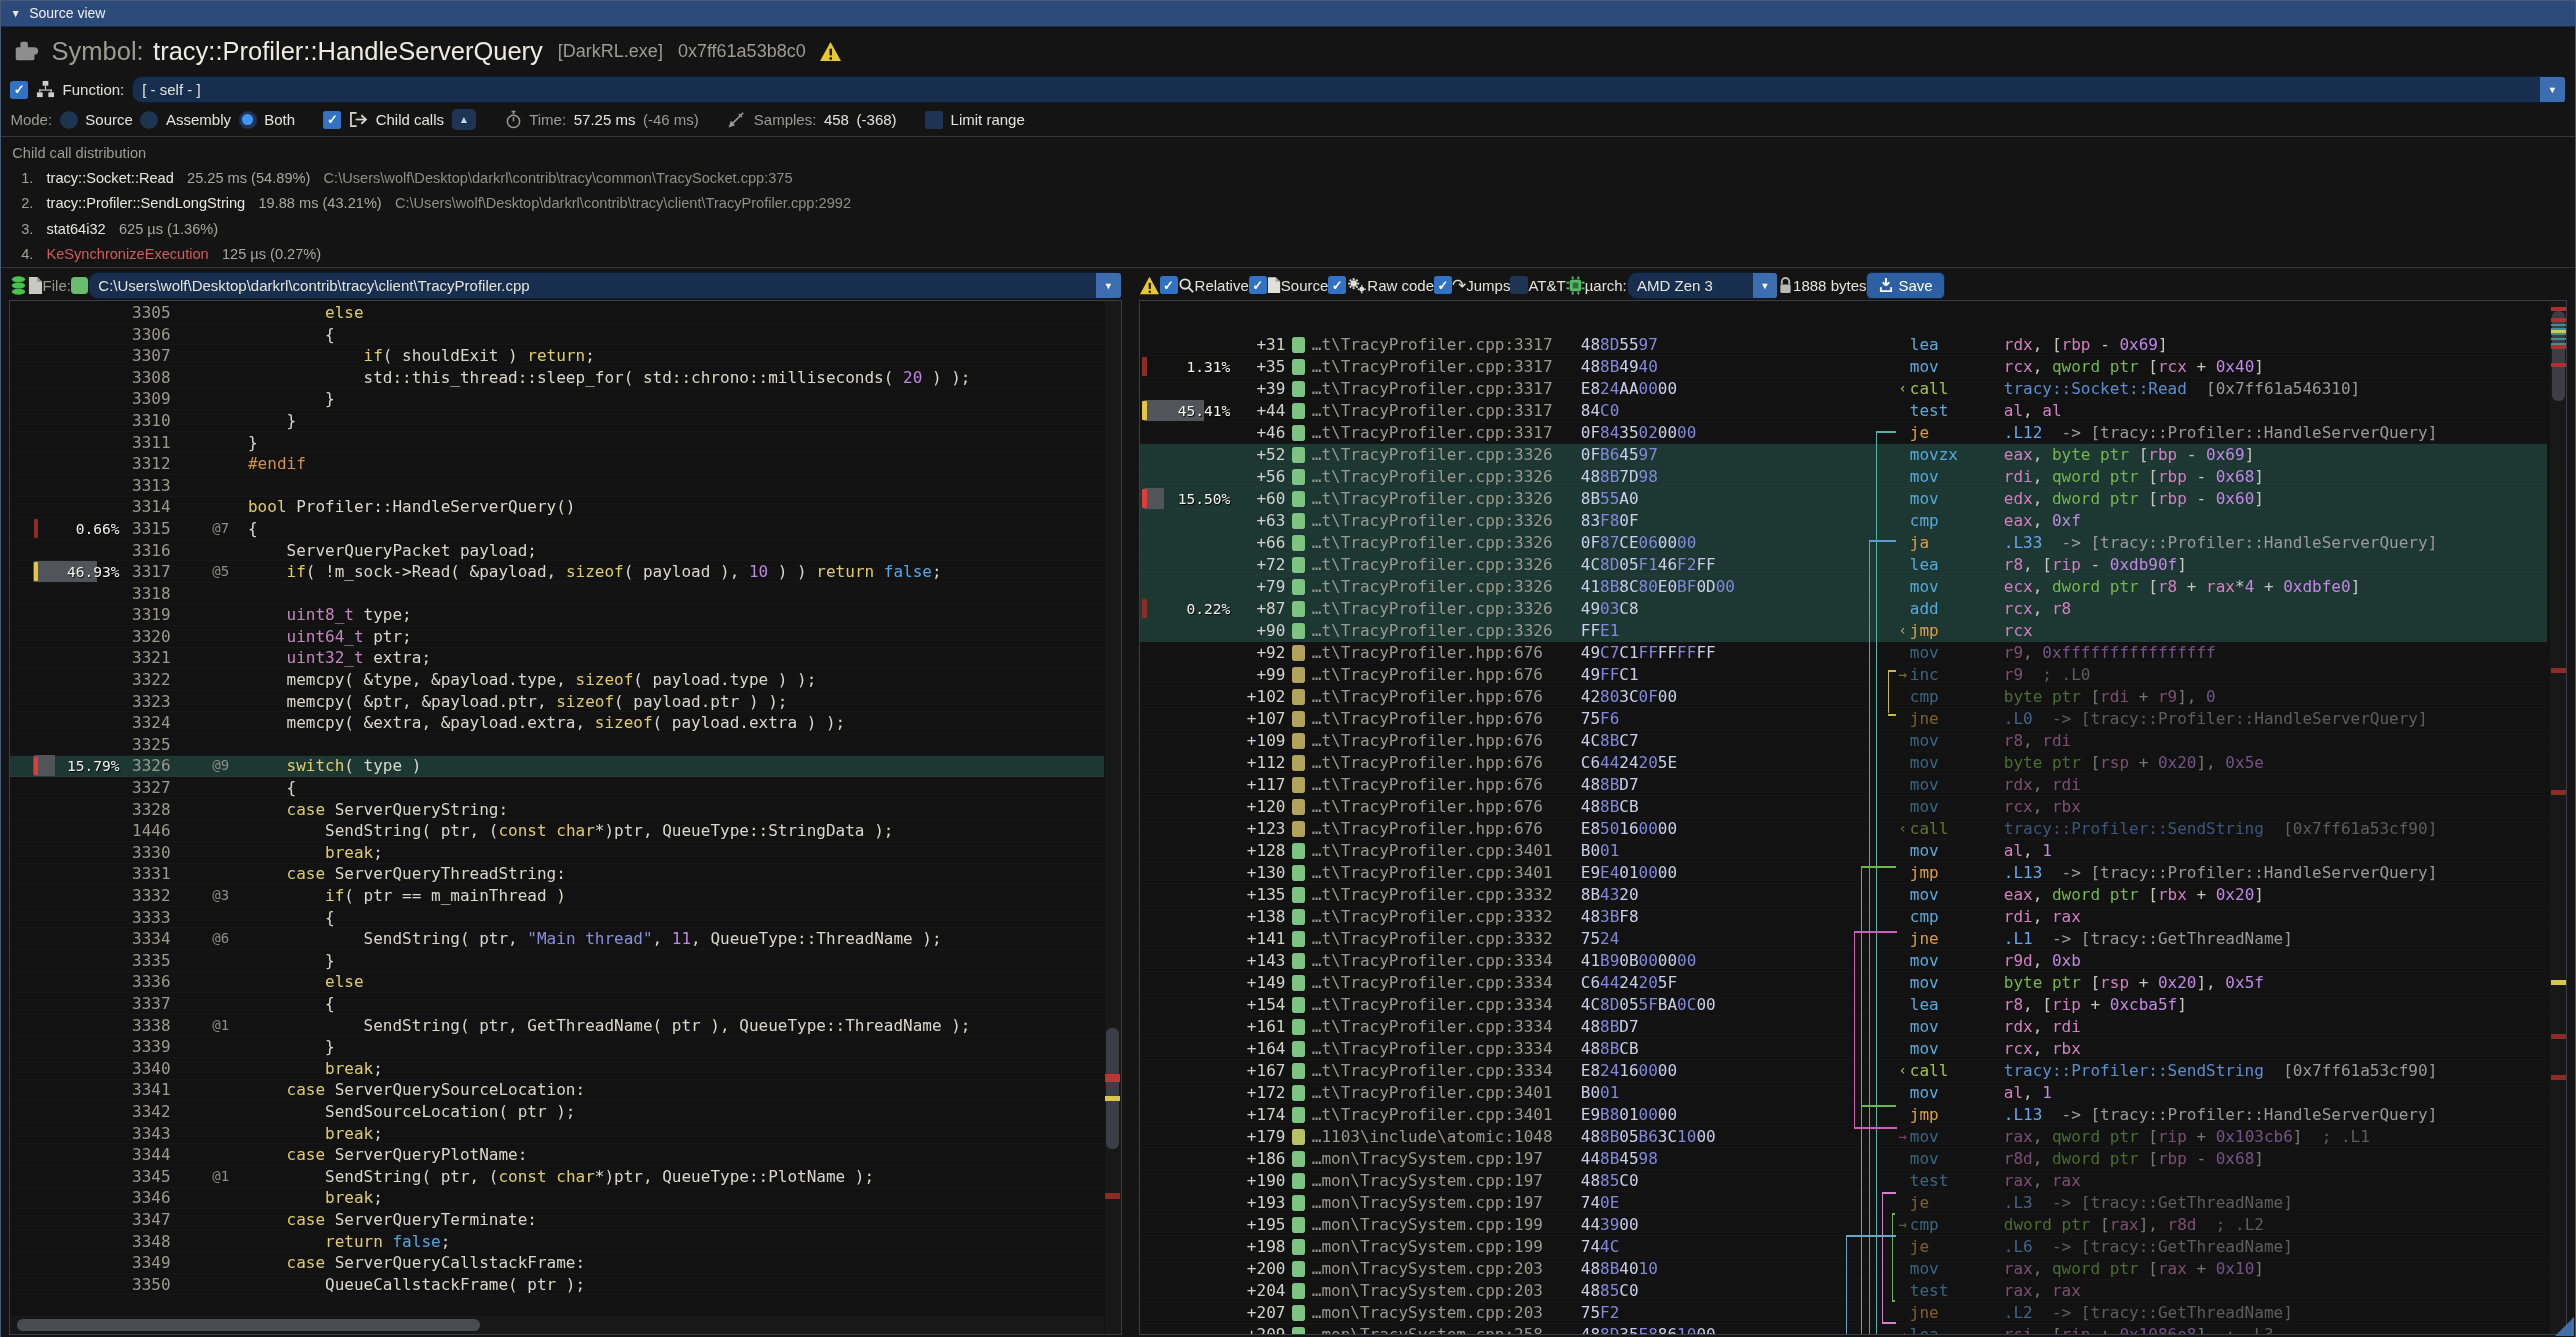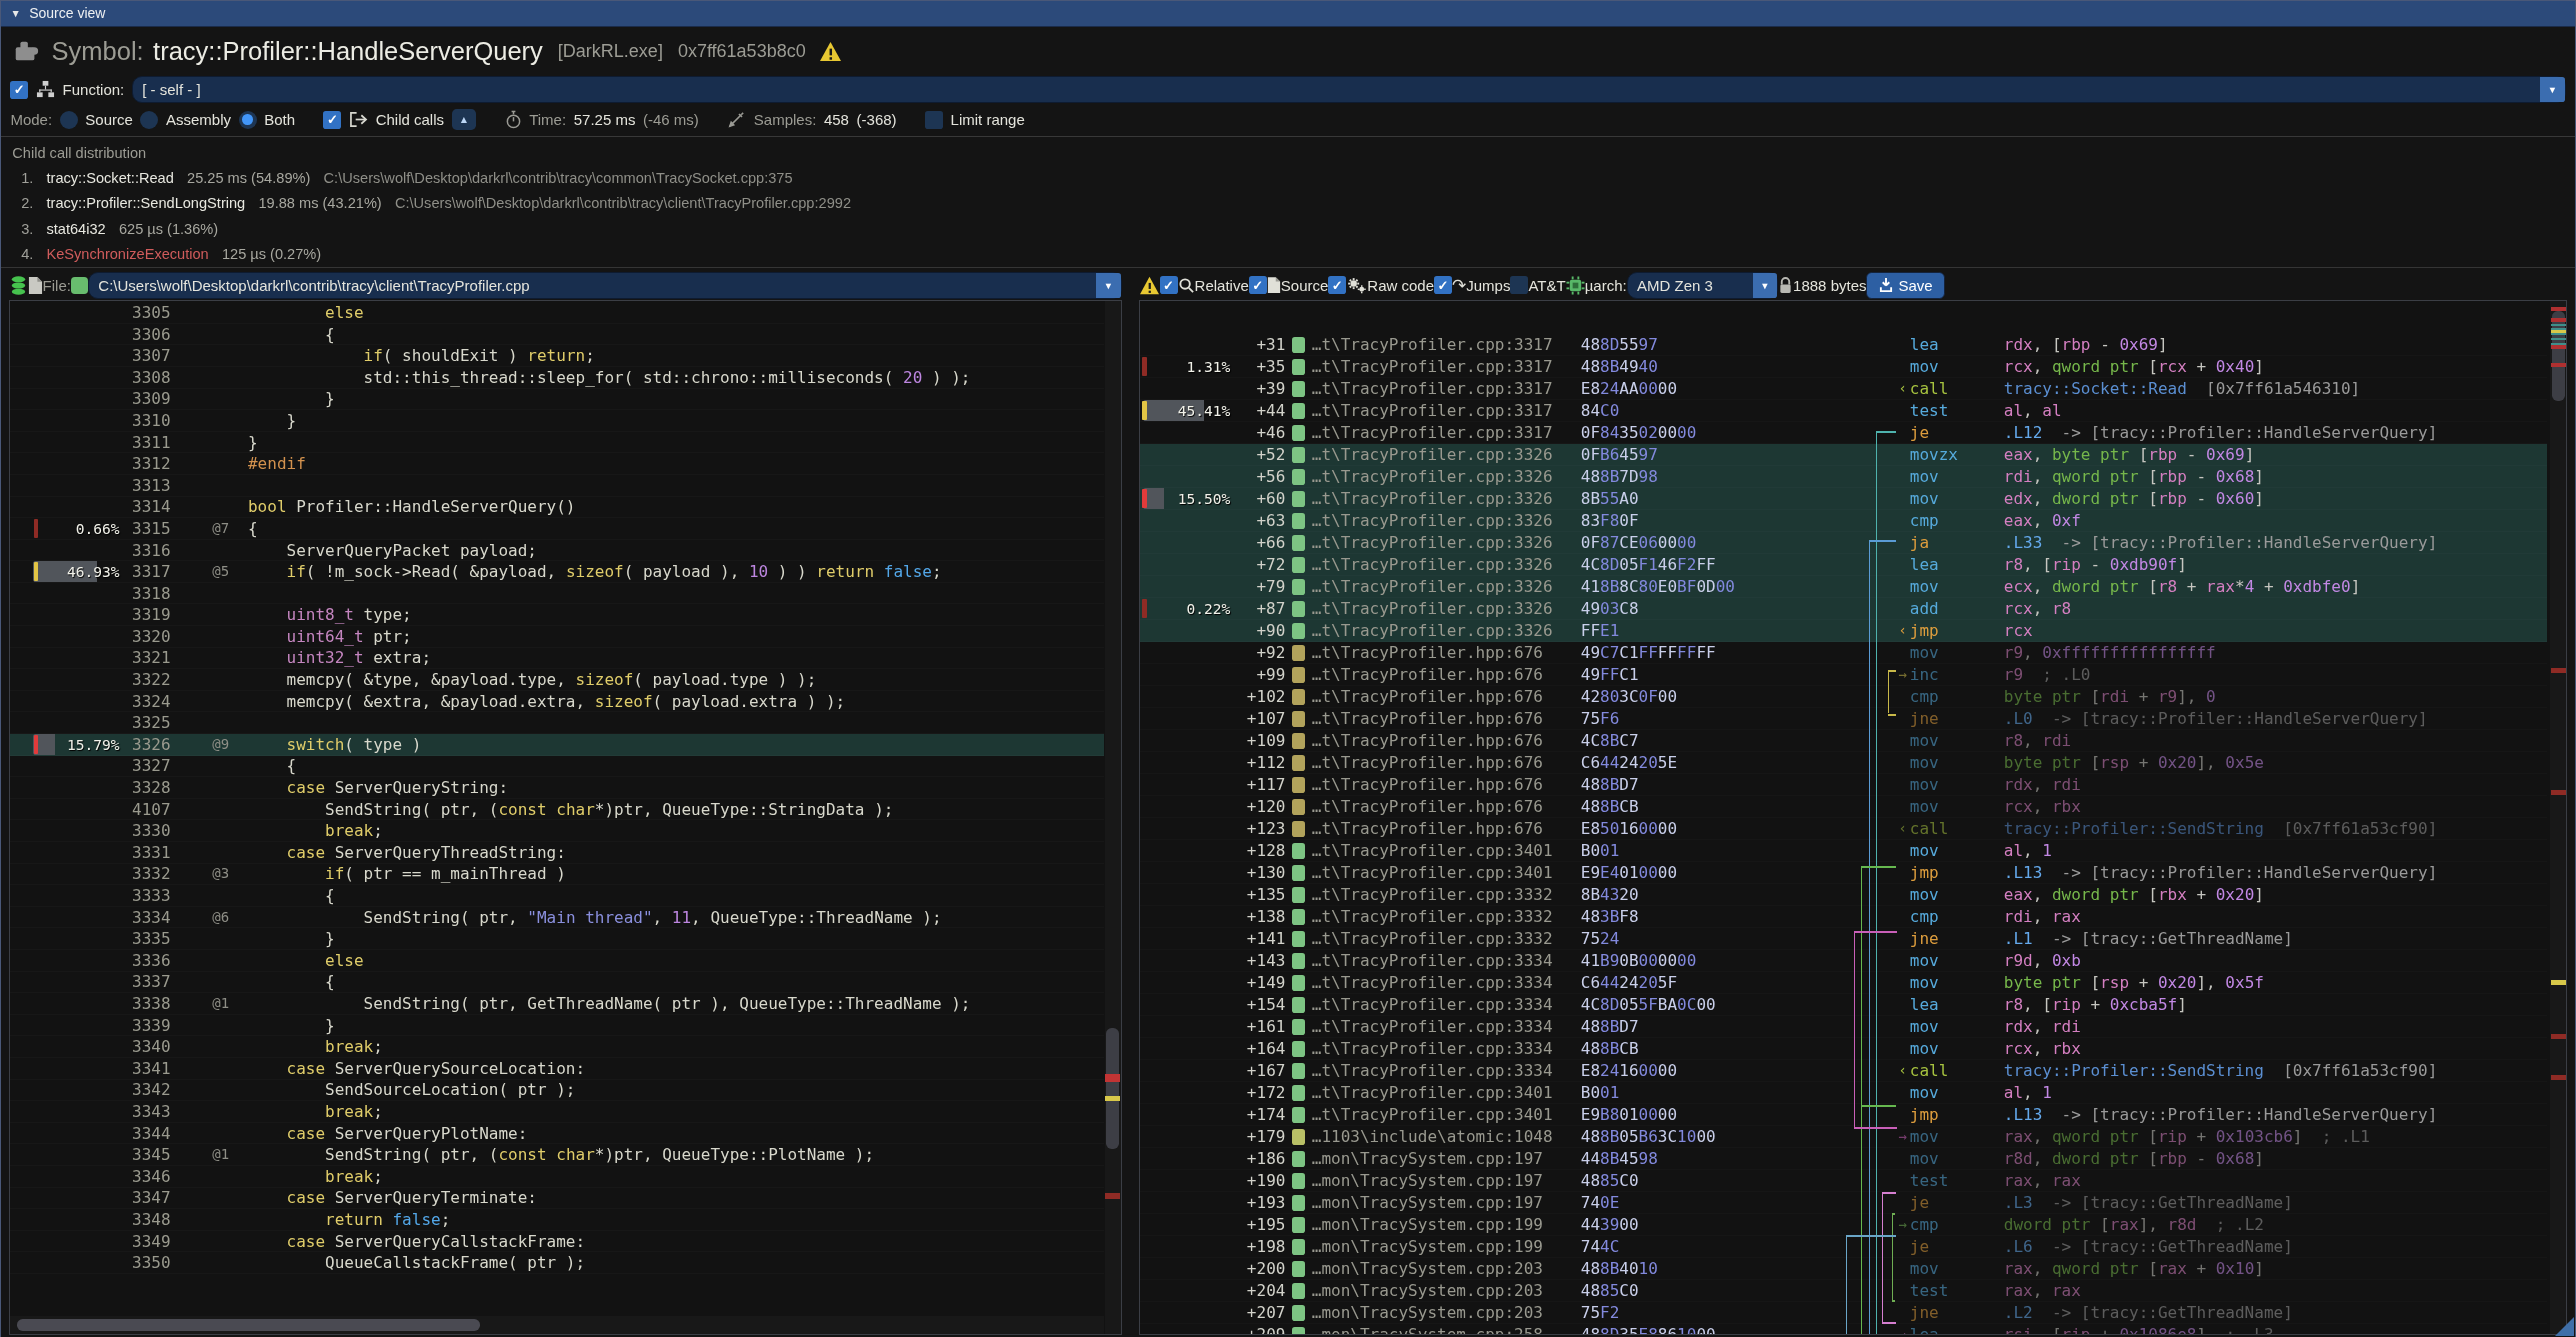--- a/index.html
+++ b/index.html
@@ -277,26 +277,27 @@
             <div class="src-row"><span class="pctcell"></span><span class="lineno">3313</span><span class="ann"></span><span class="codecell"></span></div>
             <div class="src-row"><span class="pctcell"></span><span class="lineno">3314</span><span class="ann"></span><span class="codecell"><span class="tk-kw">bool</span><span class="tk-tx"> Profiler::HandleServerQuery()</span></span></div>
             <div class="src-row"><span class="stripe mk-darkred"></span><span class="pctcell">0.66%</span><span class="lineno">3315</span><span class="ann">@7</span><span class="codecell"><span class="tk-tx">{</span></span></div>
             <div class="src-row"><span class="pctcell"></span><span class="lineno">3316</span><span class="ann"></span><span class="codecell"><span class="tk-tx">    ServerQueryPacket payload;</span></span></div>
             <div class="src-row"><span class="stripe mk-yellow"></span><span class="pctcell" style="background: linear-gradient(90deg, rgb(81, 85, 91) 73%, rgba(0, 0, 0, 0) 73%);">46.93%</span><span class="lineno">3317</span><span class="ann">@5</span><span class="codecell"><span class="tk-tx">    </span><span class="tk-kw">if</span><span class="tk-tx">( !m_sock-&gt;Read( &amp;payload, </span><span class="tk-kw">sizeof</span><span class="tk-tx">( payload ), </span><span class="tk-nu">10</span><span class="tk-tx"> ) ) </span><span class="tk-kw">return</span><span class="tk-tx"> </span><span class="tk-bo">false</span><span class="tk-tx">;</span></span></div>
             <div class="src-row"><span class="pctcell"></span><span class="lineno">3318</span><span class="ann"></span><span class="codecell"></span></div>
             <div class="src-row"><span class="pctcell"></span><span class="lineno">3319</span><span class="ann"></span><span class="codecell"><span class="tk-tx">    </span><span class="tk-ty">uint8_t</span><span class="tk-tx"> type;</span></span></div>
             <div class="src-row"><span class="pctcell"></span><span class="lineno">3320</span><span class="ann"></span><span class="codecell"><span class="tk-tx">    </span><span class="tk-ty">uint64_t</span><span class="tk-tx"> ptr;</span></span></div>
             <div class="src-row"><span class="pctcell"></span><span class="lineno">3321</span><span class="ann"></span><span class="codecell"><span class="tk-tx">    </span><span class="tk-ty">uint32_t</span><span class="tk-tx"> extra;</span></span></div>
             <div class="src-row"><span class="pctcell"></span><span class="lineno">3322</span><span class="ann"></span><span class="codecell"><span class="tk-tx">    memcpy( &amp;type, &amp;payload.type, </span><span class="tk-kw">sizeof</span><span class="tk-tx">( payload.type ) );</span></span></div>
+            <div class="src-row"><span class="pctcell"></span><span class="lineno">3323</span><span class="ann"></span><span class="codecell"><span class="tk-tx">    memcpy( &amp;ptr, &amp;payload.ptr, </span><span class="tk-kw">sizeof</span><span class="tk-tx">( payload.ptr ) );</span></span></div>
             <div class="src-row"><span class="pctcell"></span><span class="lineno">3324</span><span class="ann"></span><span class="codecell"><span class="tk-tx">    memcpy( &amp;extra, &amp;payload.extra, </span><span class="tk-kw">sizeof</span><span class="tk-tx">( payload.extra ) );</span></span></div>
             <div class="src-row"><span class="pctcell"></span><span class="lineno">3325</span><span class="ann"></span><span class="codecell"></span></div>
             <div class="src-row hl"><span class="stripe mk-red"></span><span class="pctcell" style="background: linear-gradient(90deg, rgb(81, 85, 91) 25%, rgba(0, 0, 0, 0) 25%);">15.79%</span><span class="lineno">3326</span><span class="ann">@9</span><span class="codecell"><span class="tk-tx">    </span><span class="tk-kw">switch</span><span class="tk-tx">( type )</span></span></div>
             <div class="src-row"><span class="pctcell"></span><span class="lineno">3327</span><span class="ann"></span><span class="codecell"><span class="tk-tx">    {</span></span></div>
             <div class="src-row"><span class="pctcell"></span><span class="lineno">3328</span><span class="ann"></span><span class="codecell"><span class="tk-tx">    </span><span class="tk-kw">case</span><span class="tk-tx"> ServerQueryString:</span></span></div>
-            <div class="src-row"><span class="pctcell"></span><span class="lineno">4107</span><span class="ann"></span><span class="codecell"><span class="tk-tx">        SendString( ptr, (</span><span class="tk-kw">const</span><span class="tk-tx"> </span><span class="tk-kw">char</span><span class="tk-tx">*)ptr, QueueType::StringData );</span></span></div>
+            <div class="src-row"><span class="pctcell"></span><span class="lineno">1446</span><span class="ann"></span><span class="codecell"><span class="tk-tx">        SendString( ptr, (</span><span class="tk-kw">const</span><span class="tk-tx"> </span><span class="tk-kw">char</span><span class="tk-tx">*)ptr, QueueType::StringData );</span></span></div>
             <div class="src-row"><span class="pctcell"></span><span class="lineno">3330</span><span class="ann"></span><span class="codecell"><span class="tk-tx">        </span><span class="tk-kw">break</span><span class="tk-tx">;</span></span></div>
             <div class="src-row"><span class="pctcell"></span><span class="lineno">3331</span><span class="ann"></span><span class="codecell"><span class="tk-tx">    </span><span class="tk-kw">case</span><span class="tk-tx"> ServerQueryThreadString:</span></span></div>
             <div class="src-row"><span class="pctcell"></span><span class="lineno">3332</span><span class="ann">@3</span><span class="codecell"><span class="tk-tx">        </span><span class="tk-kw">if</span><span class="tk-tx">( ptr == m_mainThread )</span></span></div>
             <div class="src-row"><span class="pctcell"></span><span class="lineno">3333</span><span class="ann"></span><span class="codecell"><span class="tk-tx">        {</span></span></div>
             <div class="src-row"><span class="pctcell"></span><span class="lineno">3334</span><span class="ann">@6</span><span class="codecell"><span class="tk-tx">            SendString( ptr, </span><span class="tk-st">"Main thread"</span><span class="tk-tx">, </span><span class="tk-nu">11</span><span class="tk-tx">, QueueType::ThreadName );</span></span></div>
             <div class="src-row"><span class="pctcell"></span><span class="lineno">3335</span><span class="ann"></span><span class="codecell"><span class="tk-tx">        }</span></span></div>
             <div class="src-row"><span class="pctcell"></span><span class="lineno">3336</span><span class="ann"></span><span class="codecell"><span class="tk-tx">        </span><span class="tk-kw">else</span></span></div>
             <div class="src-row"><span class="pctcell"></span><span class="lineno">3337</span><span class="ann"></span><span class="codecell"><span class="tk-tx">        {</span></span></div>
             <div class="src-row"><span class="pctcell"></span><span class="lineno">3338</span><span class="ann">@1</span><span class="codecell"><span class="tk-tx">            SendString( ptr, GetThreadName( ptr ), QueueType::ThreadName );</span></span></div>
             <div class="src-row"><span class="pctcell"></span><span class="lineno">3339</span><span class="ann"></span><span class="codecell"><span class="tk-tx">        }</span></span></div>

